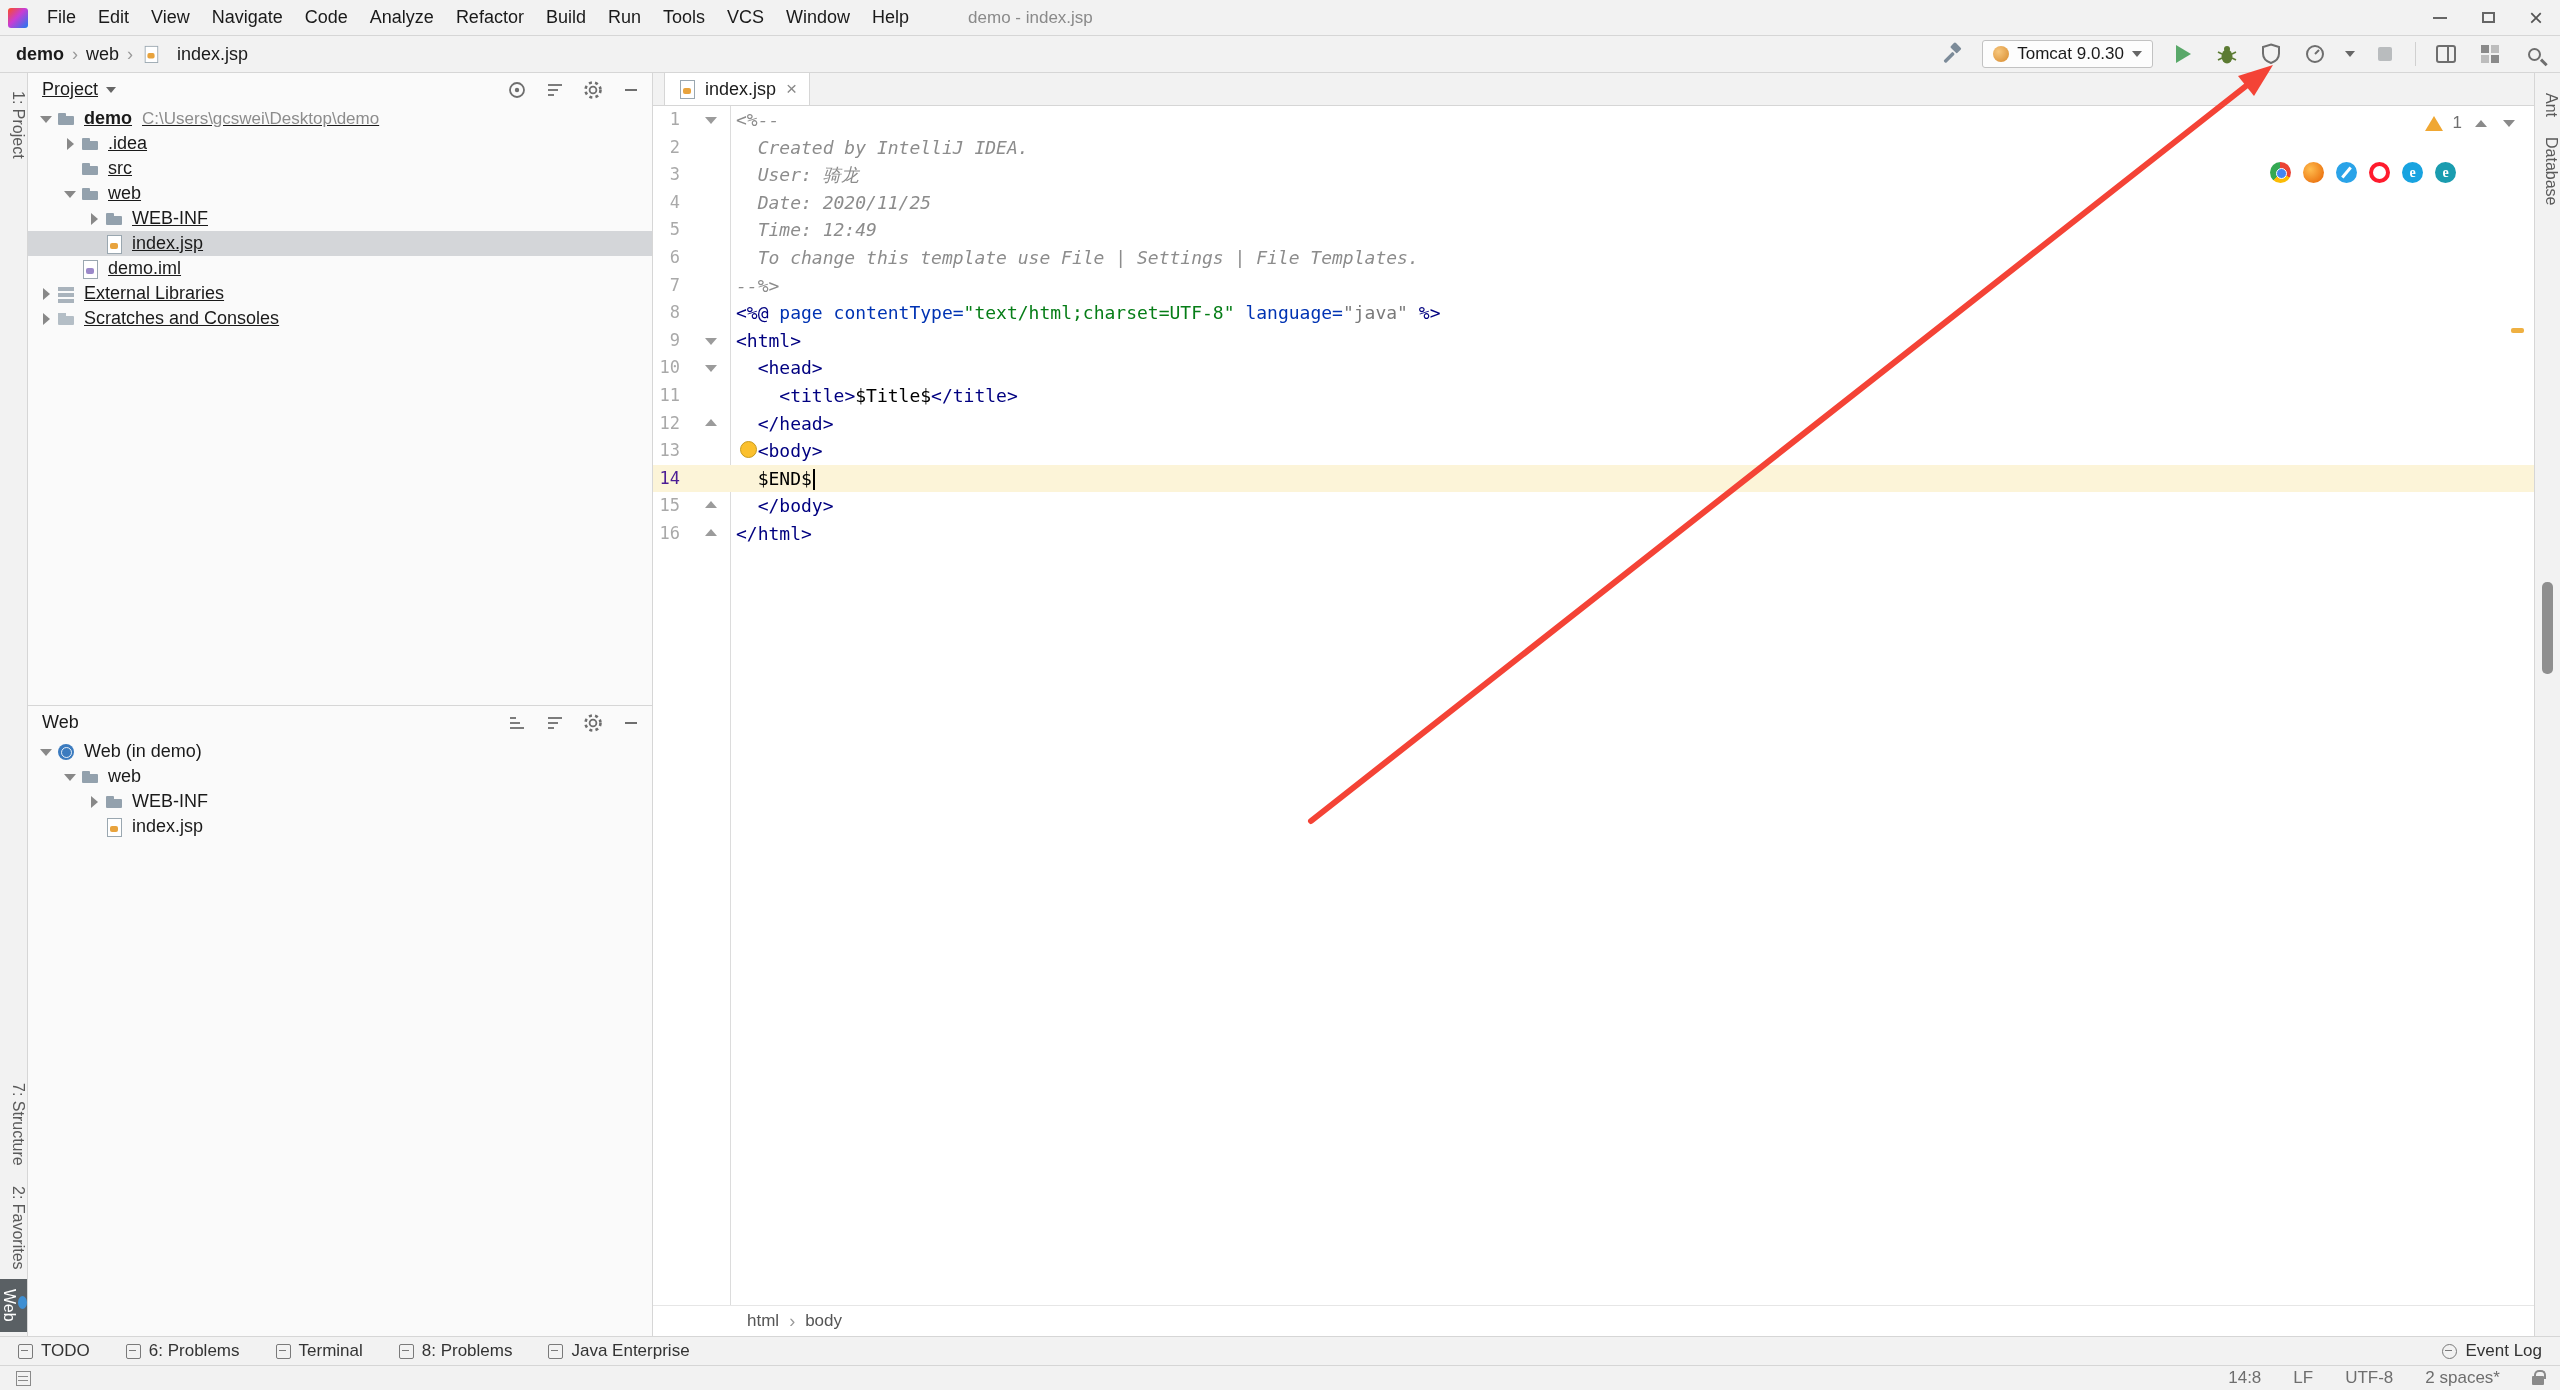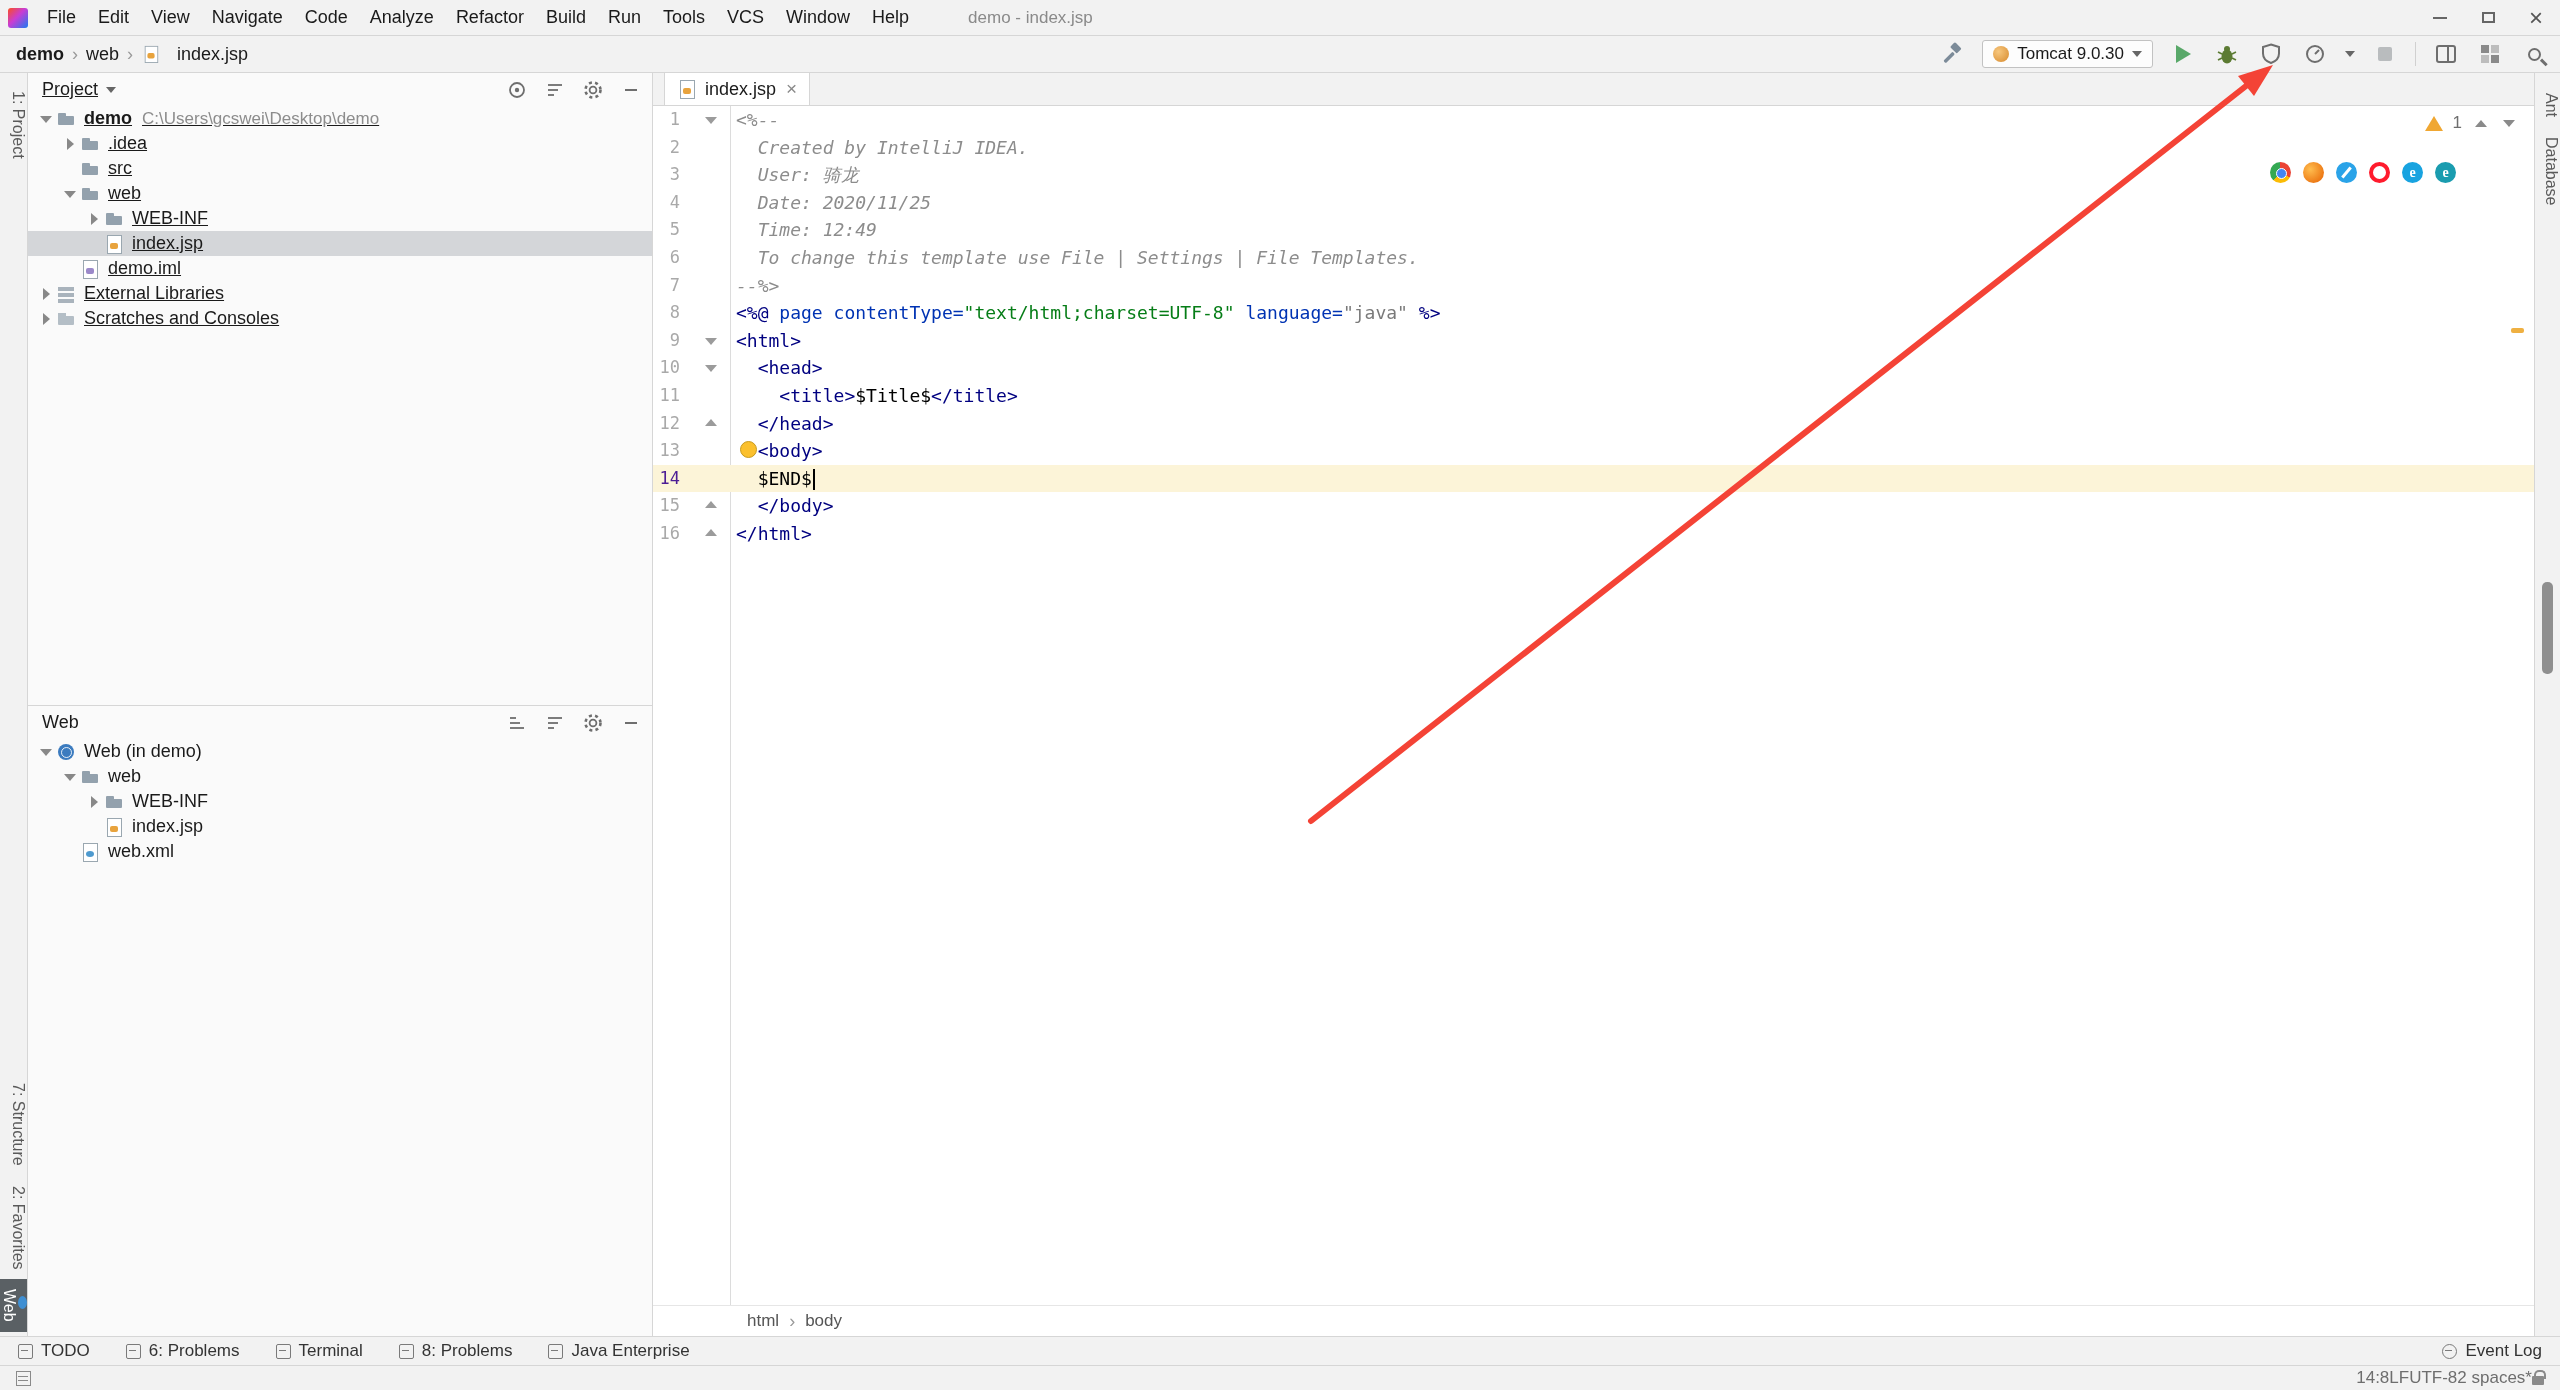--- a/index.html
+++ b/index.html
@@ -147,21 +147,21 @@
   
   .bottom-tools { height:29px; flex:none; background:#f2f2f2; border-top:1px solid #d6d6d6;
                   display:flex; align-items:center; padding:0 18px; gap:36px; font-size:17px; color:#333; }
   .btool { display:flex; align-items:center; gap:8px; }
   .mini-ic { width:15px; height:15px; border:1.5px solid #7a7a7a; border-radius:2px; position:relative; }
   .mini-round { border-radius:50%; }
   .mini-ic::after { content:""; position:absolute; left:2px; top:5px; width:7px; height:1.5px; background:#7a7a7a; }
   .event-log { margin-left:auto; display:flex; align-items:center; gap:8px; }
   .statusbar { height:25px; flex:none; background:#f2f2f2; border-top:1px solid #d6d6d6;
                display:flex; align-items:center; padding:0 16px; font-size:17px; color:#6e6e6e; }
-  .status-right { margin-left:auto; display:flex; align-items:center; }
+  .status-right { margin-left:auto; display:flex; align-items:center; gap:32px; }
   .sb-ic { width:15px; height:15px; border:1.5px solid #8a8a8a; position:relative; }
   .sb-ic::after { content:""; position:absolute; left:1px; top:4px; width:10px; height:1.5px; background:#8a8a8a; box-shadow:0 4px 0 #8a8a8a; }
   .lock { width:12px; height:9px; background:#8a8a8a; border-radius:1px; position:relative; margin-top:5px; }
   .lock::before { content:""; position:absolute; left:2px; top:-6px; width:8px; height:7px;
                   border:2px solid #8a8a8a; border-bottom:none; border-radius:5px 5px 0 0; }
 
   
   .arrow-overlay { position:absolute; inset:0; pointer-events:none; z-index:60; }
 
   svg.icon { display:block; }
@@ -416,25 +416,20 @@
             <div class="tree-row" style="padding-left: 56px;">
               <span class="chev chev-right"></span>
               <span class="ic ic-folder"></span>
               <span class="tree-label">WEB-INF</span>
             </div>
             <div class="tree-row" style="padding-left: 56px;">
               <span class="chev"></span>
               <span class="ic ic-jsp"></span>
               <span class="tree-label">index.jsp</span>
             </div>
-            <div class="tree-row" style="padding-left: 32px;">
-              <span class="chev"></span>
-              <span class="ic ic-webxml"></span>
-              <span class="tree-label">web.xml</span>
-            </div>
           </div>
       </div>
     </div>
 
     <div class="editor-col">
       <div class="tabbar">
         <div class="tab">
           <span class="ic ic-jsp" style="margin-right:0"></span>
           <span>index.jsp</span>
           <span class="tab-close">×</span>

